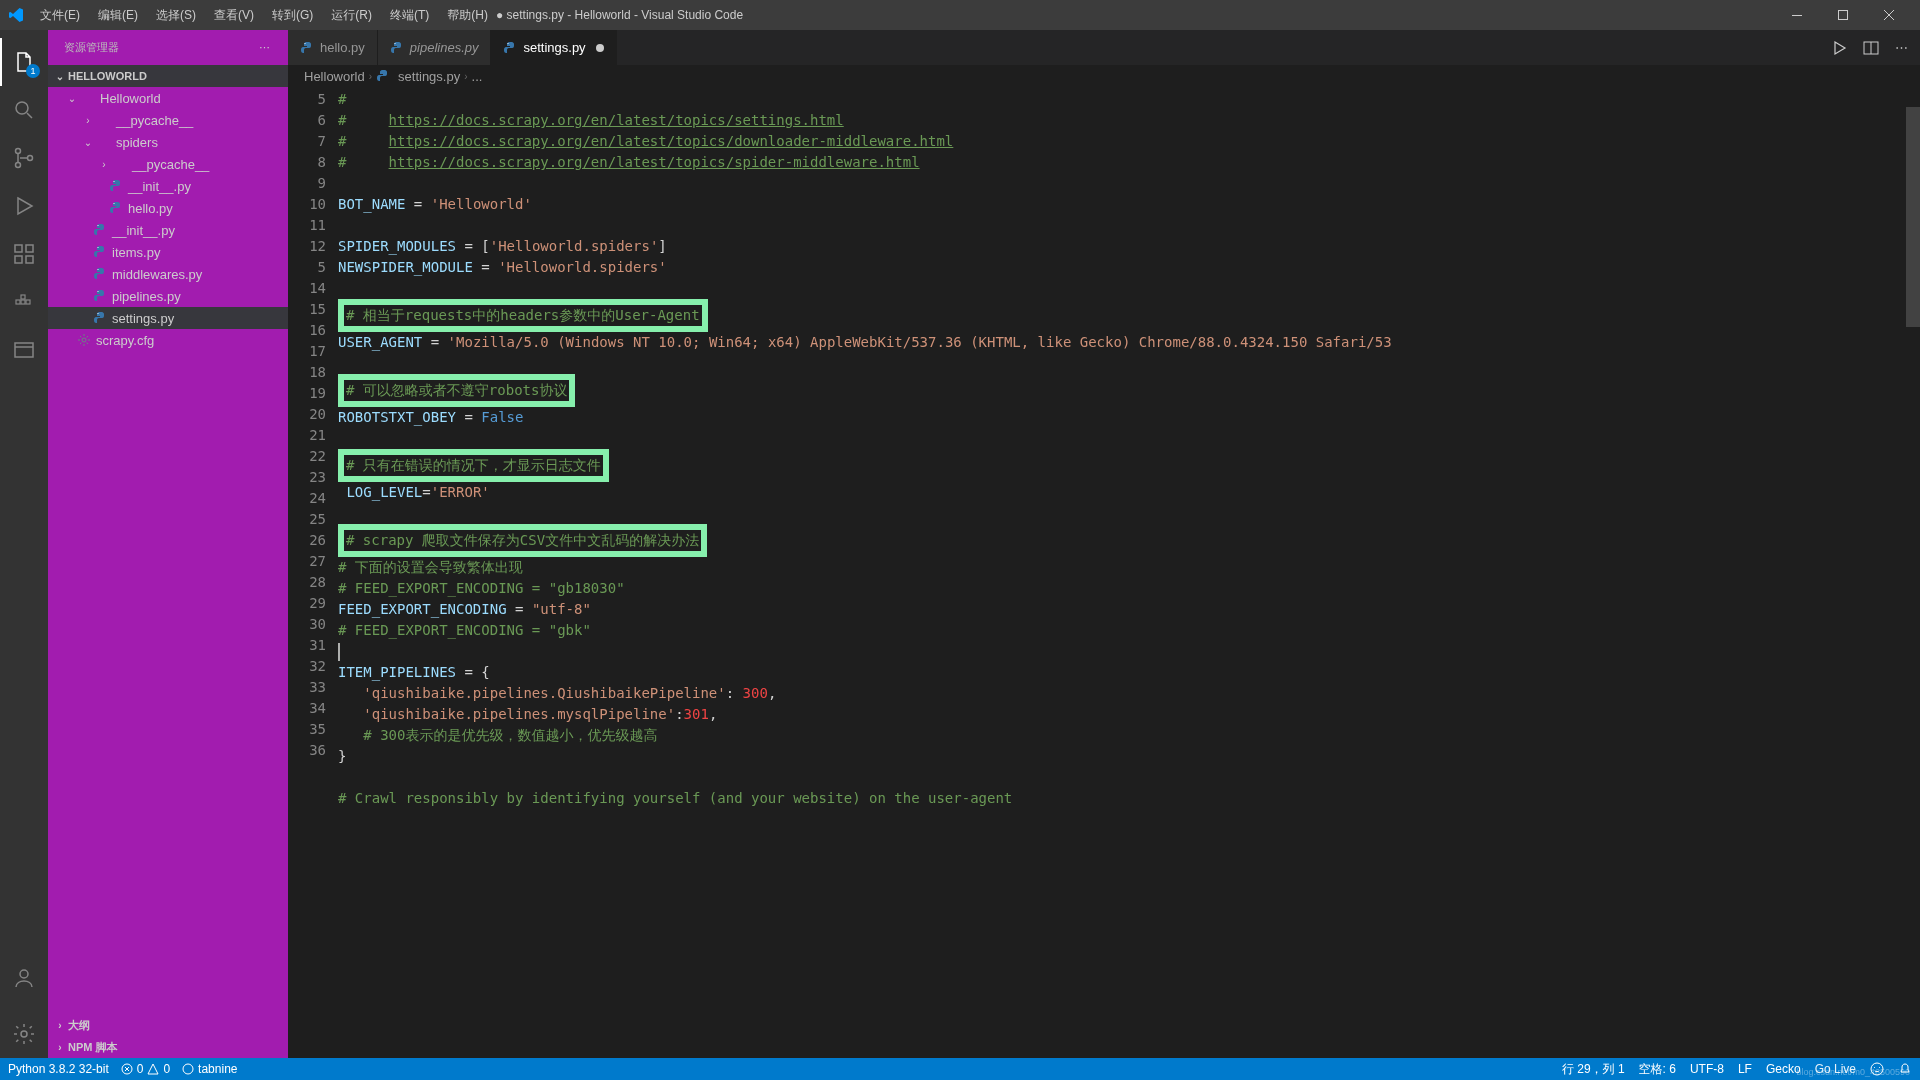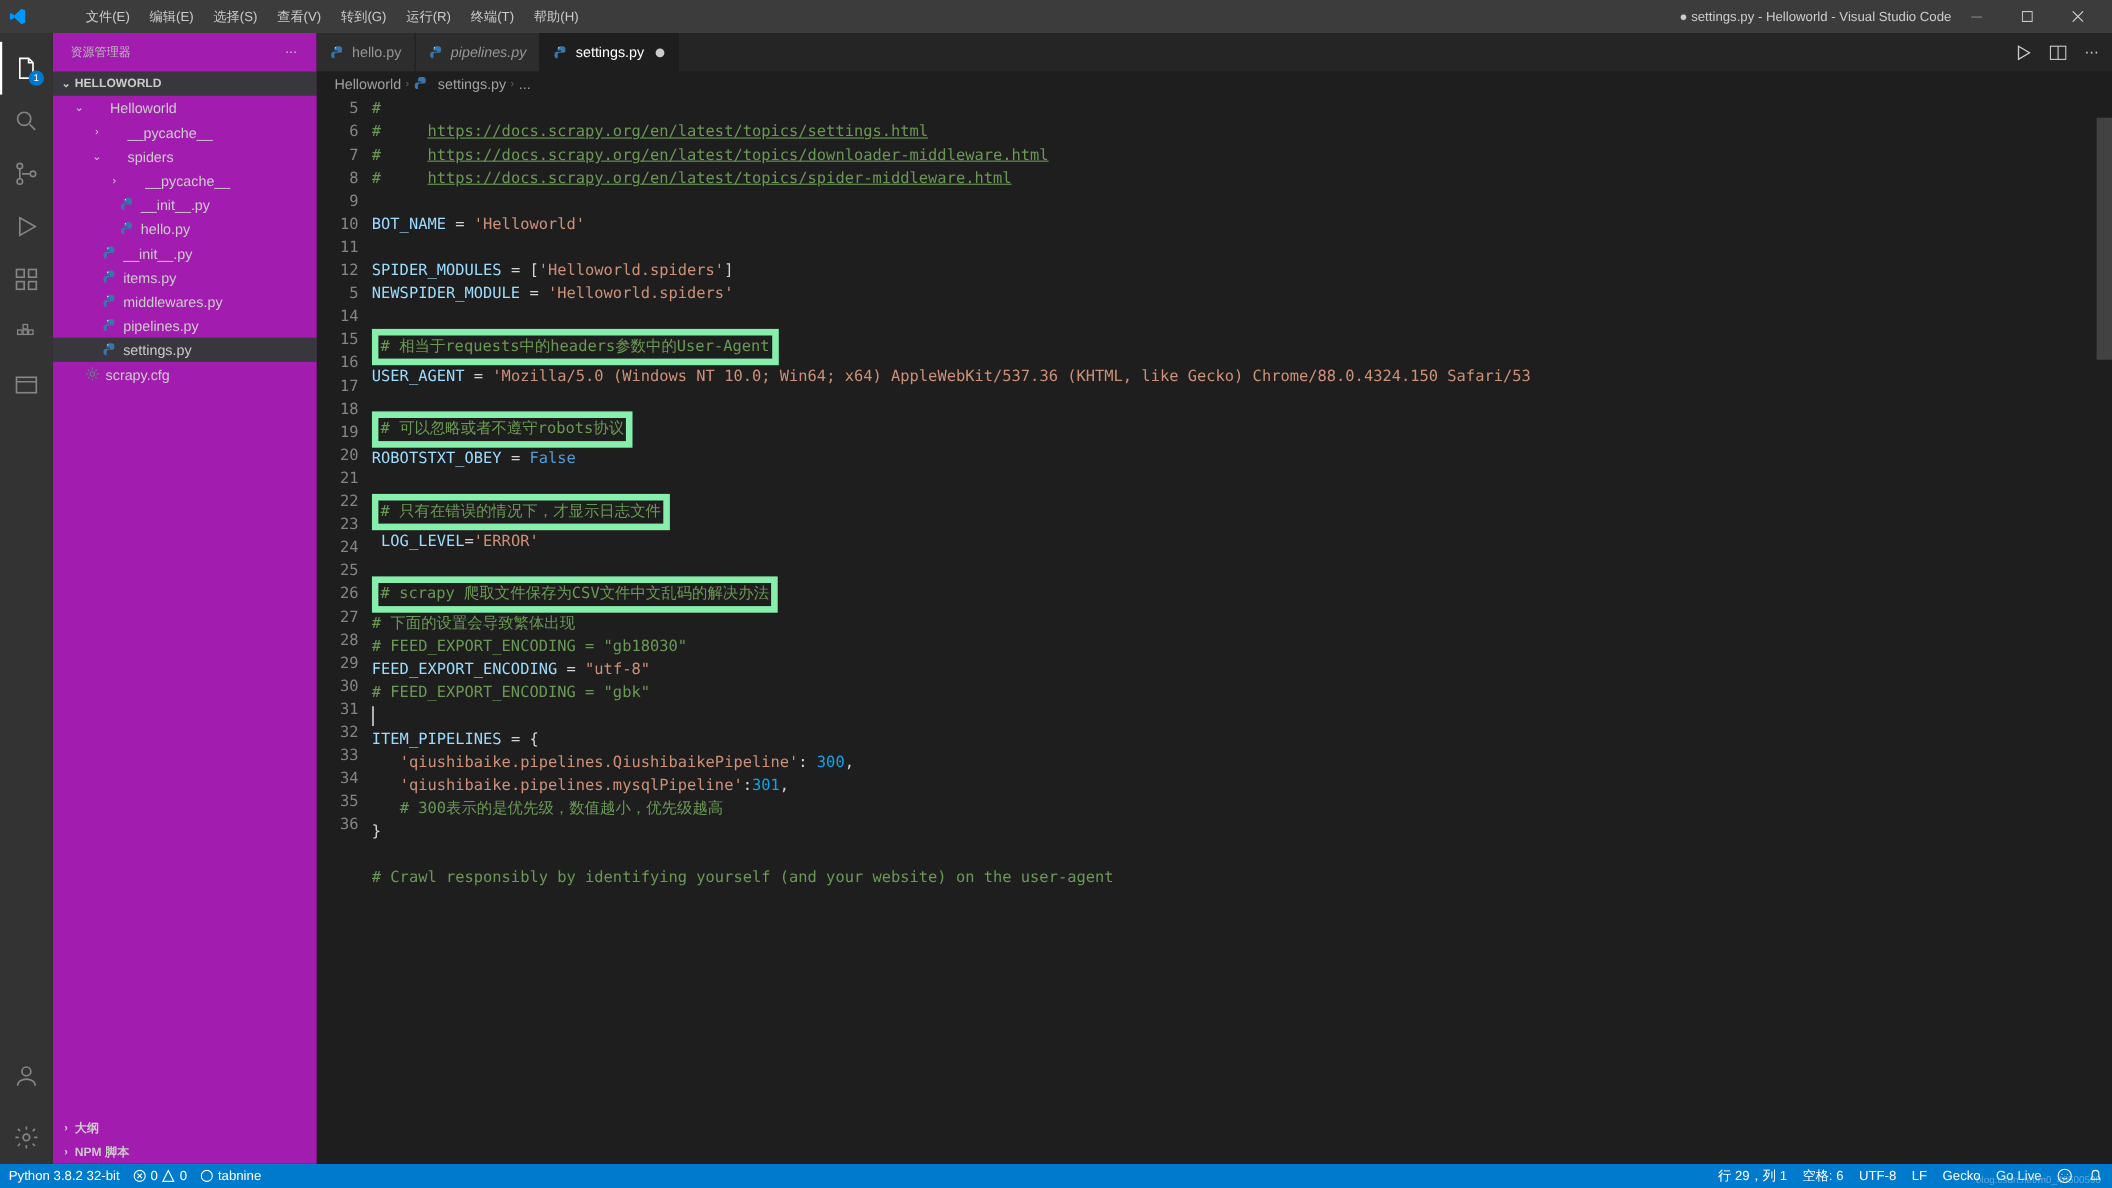--- a/index.html
+++ b/index.html
@@ -1,21 +1,21 @@
 <!DOCTYPE html>
 <html><head>
 <meta charset="utf-8">
 <style>
 * { margin: 0; padding: 0; box-sizing: border-box; }
 body { font-family: "Segoe UI", sans-serif; background: #1e1e1e; color: #cccccc; overflow: hidden; width: 1920px; height: 1080px; font-size: 13px; }
 .titlebar { height: 30px; background: #3c3c3c; display: flex; align-items: center; padding: 0 8px; color: #cccccc; }
 .titlebar .logo { width: 16px; height: 16px; margin-right: 8px; }
-.titlebar .menus { display: flex; gap: 2px; margin-left: 38px; }
+.titlebar .menus { display: flex; gap: 2px; }
 .titlebar .menu-item { padding: 4px 8px; cursor: pointer; font-size: 12px; }
-.titlebar .title { flex: 1; text-align: right; font-size: 12px; }
+.titlebar .title { flex: 1; text-align: left; font-size: 12px; }
 .titlebar .win-controls { display: flex; gap: 0; }
 .titlebar .win-btn { width: 46px; height: 30px; display: flex; align-items: center; justify-content: center; cursor: pointer; }
 .main { display: flex; height: calc(100% - 30px - 22px); }
 .activitybar { width: 48px; background: #333333; display: flex; flex-direction: column; align-items: center; padding-top: 8px; position: relative; }
 .activitybar .act-item { width: 48px; height: 48px; display: flex; align-items: center; justify-content: center; cursor: pointer; color: #858585; position: relative; }
 .activitybar .act-item.active { color: #ffffff; }
 .activitybar .act-item.active::before { content: ""; position: absolute; left: 0; top: 0; bottom: 0; width: 2px; background: #ffffff; }
 .activitybar .badge { position: absolute; bottom: 8px; right: 8px; background: #007acc; color: #fff; border-radius: 10px; font-size: 9px; min-width: 14px; height: 14px; display: flex; align-items: center; justify-content: center; padding: 0 3px; }
 .activitybar .bottom { margin-top: auto; margin-bottom: 8px; }
 .sidebar { width: 240px; background: #a21caf; display: flex; flex-direction: column; }
@@ -45,21 +45,21 @@
 .breadcrumb { height: 22px; display: flex; align-items: center; padding-left: 16px; font-size: 13px; color: #a0a0a0; gap: 4px; background: #1e1e1e; }
 .breadcrumb .sep { color: #666; font-size: 10px; }
 .code { flex: 1; display: flex; overflow: hidden; font-family: Consolas, monospace; font-size: 14px; position: relative; }
 .gutter { width: 50px; text-align: right; color: #858585; padding-right: 12px; user-select: none; line-height: 21px; padding-top: 2px; }
 .lines { flex: 1; line-height: 21px; white-space: pre; padding-top: 2px; overflow: hidden; }
 .c-comment { color: #6a9955; }
 .c-link { color: #6a9955; text-decoration: underline; }
 .c-var { color: #9cdcfe; }
 .c-str { color: #ce9178; }
 .c-kw { color: #569cd6; }
-.c-num { color: #0ea5e9; }
+.c-num { color: #ef4444; }
 .c-pun { color: #d4d4d4; }
 .redbox { border: 6px solid #86efac; padding: 0 2px; display: inline-block; }
 .cursor-line { display: inline-block; width: 2px; height: 18px; background: #aeafad; vertical-align: middle; }
 .scrollbar-v { position: absolute; right: 0; top: 0; width: 14px; height: 100%; background: transparent; }
 .scroll-thumb { position: absolute; right: 0; top: 20px; width: 14px; height: 220px; background: #424242; }
 .statusbar { height: 22px; background: #007acc; color: #ffffff; display: flex; align-items: center; font-size: 12px; padding: 0 8px; gap: 12px; }
 .statusbar .right { margin-left: auto; display: flex; gap: 14px; align-items: center; }
 .sb-item { cursor: pointer; display: flex; align-items: center; gap: 4px; }
 svg { display: block; }
 </style>

